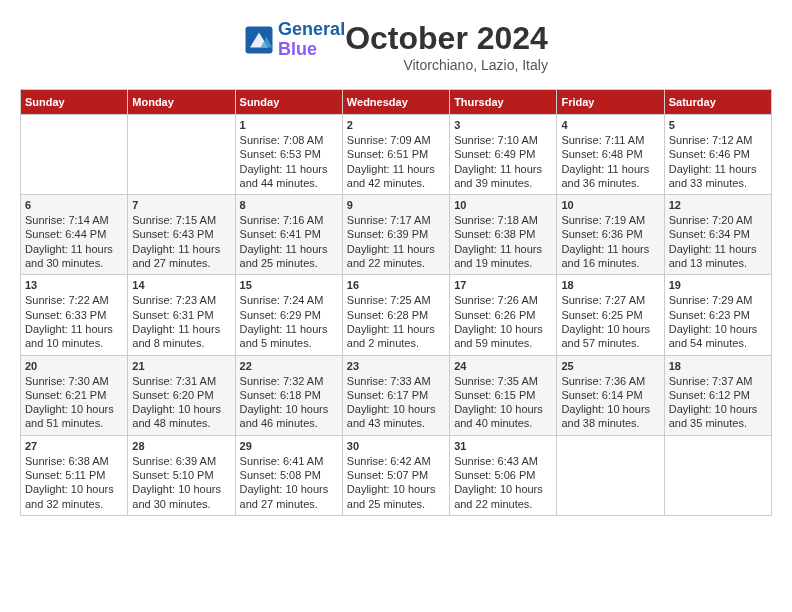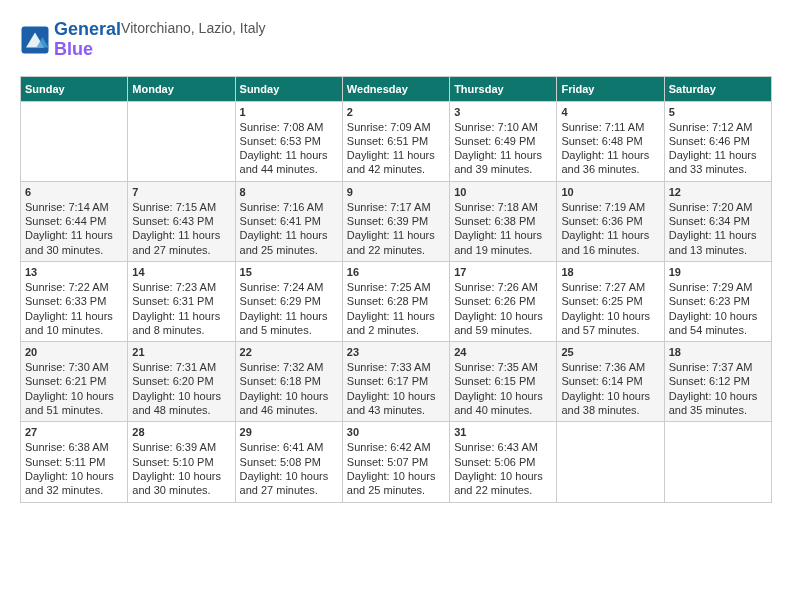--- a/index.html
+++ b/index.html
@@ -5,21 +5,21 @@
     * { box-sizing: border-box; margin: 0; padding: 0; }
     body {
       font-family: Arial, sans-serif;
       background: #fff;
       width: 792px;
       min-height: 612px;
       padding: 20px;
     }
     .header {
       display: flex;
-      justify-content: flex-start;
+      justify-content: center;
       align-items: flex-start;
       margin-bottom: 16px;
     }
     .logo {
       display: flex;
       align-items: center;
       gap: 4px;
     }
     .logo-text {
       font-size: 18px;
@@ -45,21 +45,21 @@
     .location {
       font-size: 14px;
       color: #555;
     }
     .calendar {
       width: 100%;
       border-collapse: collapse;
       font-size: 10px;
     }
     .calendar th {
-      background-color: #0f766e;
+      background-color: #b91c1c;
       color: #fff;
       padding: 6px 4px;
       text-align: left;
       font-size: 11px;
       border: 1px solid #ccc;
     }
     .calendar td {
       border: 1px solid #ccc;
       vertical-align: top;
       padding: 4px;
@@ -94,20 +94,21 @@
       <rect x="2" y="2" width="36" height="36" rx="4" fill="#1a5fa8"></rect>
       <polygon points="8,30 20,10 32,30" fill="white" opacity="0.9"></polygon>
       <polygon points="22,30 30,16 38,30" fill="#4a9fd4" opacity="0.8"></polygon>
     </svg>
     <div class="logo-text">
       <div><span>General</span></div>
       <div><span style="color:#8b5cf6">Blue</span></div>
     </div>
   </div>
   <div class="title-block">
+    <div class="month-title">October 2024</div>
     <div class="location">Vitorchiano, Lazio, Italy</div>
   </div>
 </div>
 
 <table class="calendar">
   <thead>
     <tr>
     <th>Sunday</th>
         <th>Monday</th>
         <th>Sunday</th>

